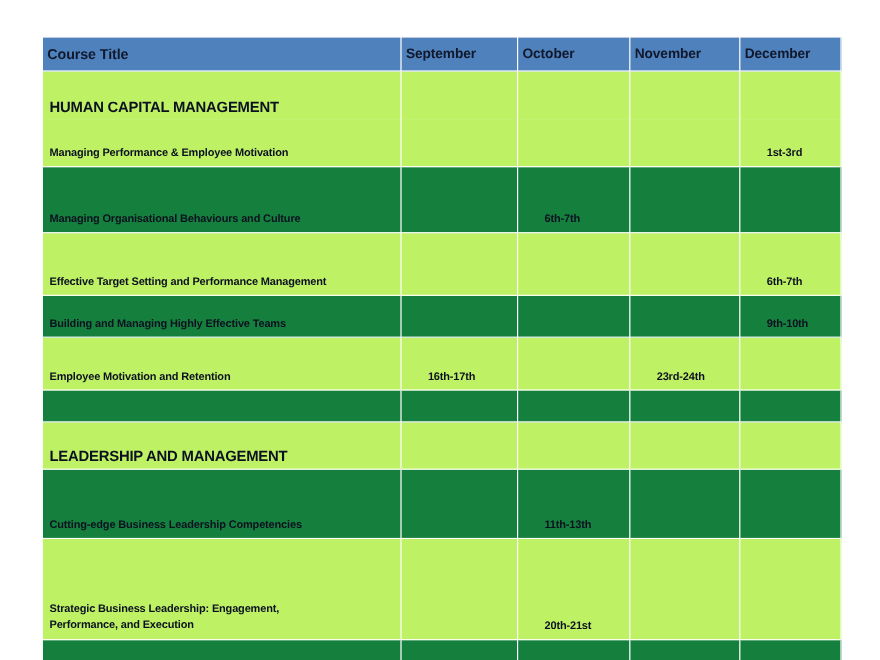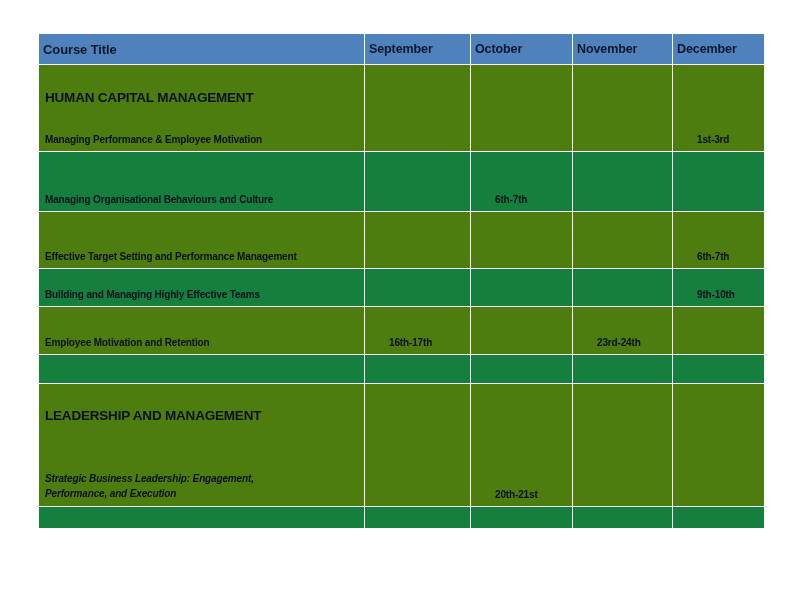--- a/index.html
+++ b/index.html
@@ -54,21 +54,21 @@
     border-bottom: 0;
     vertical-align: bottom;
     font-size: 10px;
     font-weight: bold;
     color: #0c1020;
     padding: 0 0 5px 6px;
     letter-spacing: -0.15px;
     line-height: 13px;
   }
 
-  tbody tr.band-light td { background: #4d7c0f; }
+  tbody tr.band-light td { background: #bef264; }
   tbody tr.band-dark  td { background: #15803d; }
 
   tbody tr.sep-row td {
     border-top: 1px solid #ffffff;
     border-bottom: 1px solid #ffffff;
   }
 
   td.title-cell { text-align: left; }
   td.date-cell  { text-align: left; padding-left: 24px; white-space: nowrap; }
 
@@ -163,23 +163,30 @@
       </tr>
 
       <tr class="band-light">
         <td class="title-cell section-head" style="height:43px;">LEADERSHIP AND MANAGEMENT</td>
         <td class="date-cell"></td>
         <td class="date-cell"></td>
         <td class="date-cell"></td>
         <td class="date-cell"></td>
       </tr>
 
-
-      <tr class="band-light">
-        <td class="title-cell two-line" style="height:80px;font-style:italic;">
+      <tr class="band-dark sep-row">
+        <td class="title-cell" style="height:63px;">Cutting-edge Business  Leadership Competencies</td>
+        <td class="date-cell"></td>
+        <td class="date-cell">11th-13th</td>
+        <td class="date-cell"></td>
+        <td class="date-cell"></td>
+      </tr>
+
+      <tr class="band-light">
+        <td class="title-cell two-line" style="height:92px;">
           <span>Strategic Business Leadership: Engagement,</span><br>
           <span>Performance, and Execution</span>
         </td>
         <td class="date-cell"></td>
         <td class="date-cell">20th-21st</td>
         <td class="date-cell"></td>
         <td class="date-cell"></td>
       </tr>
 
       <tr class="band-dark sep-row">

